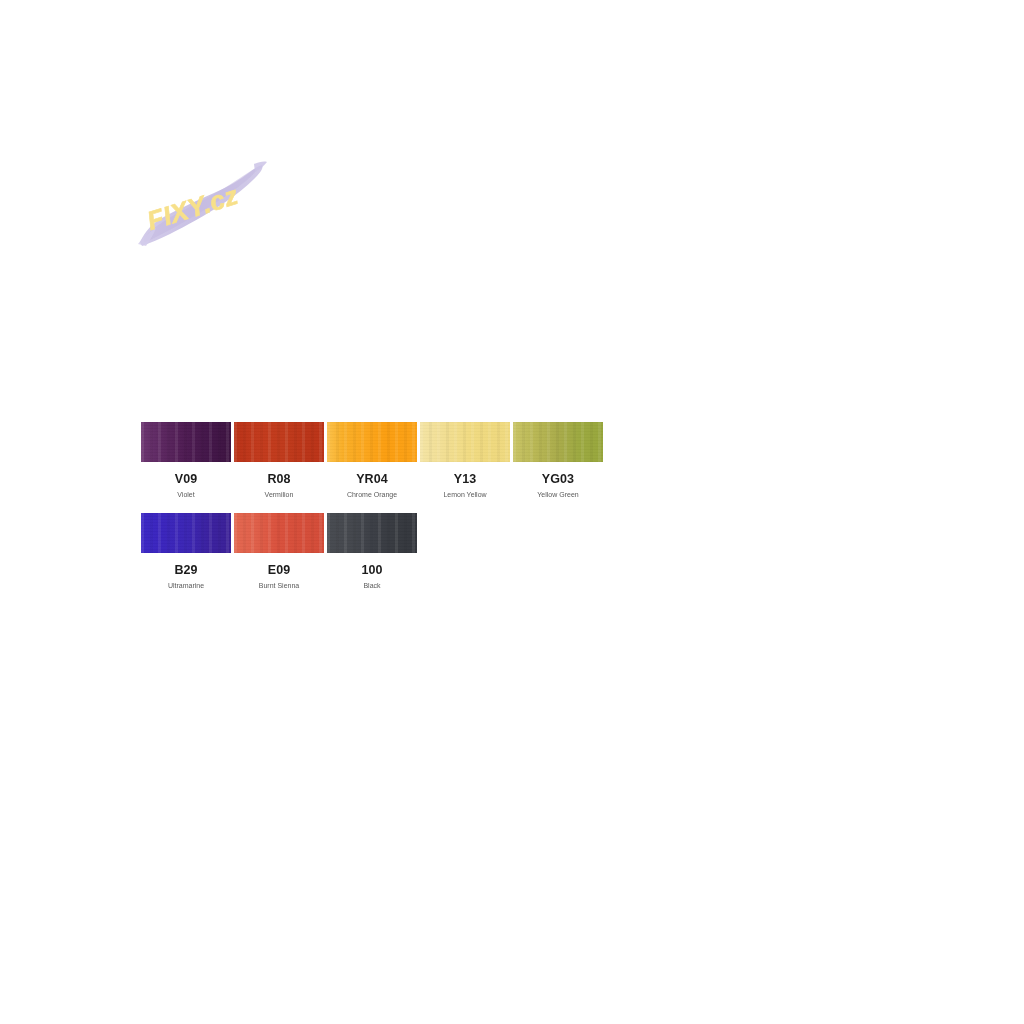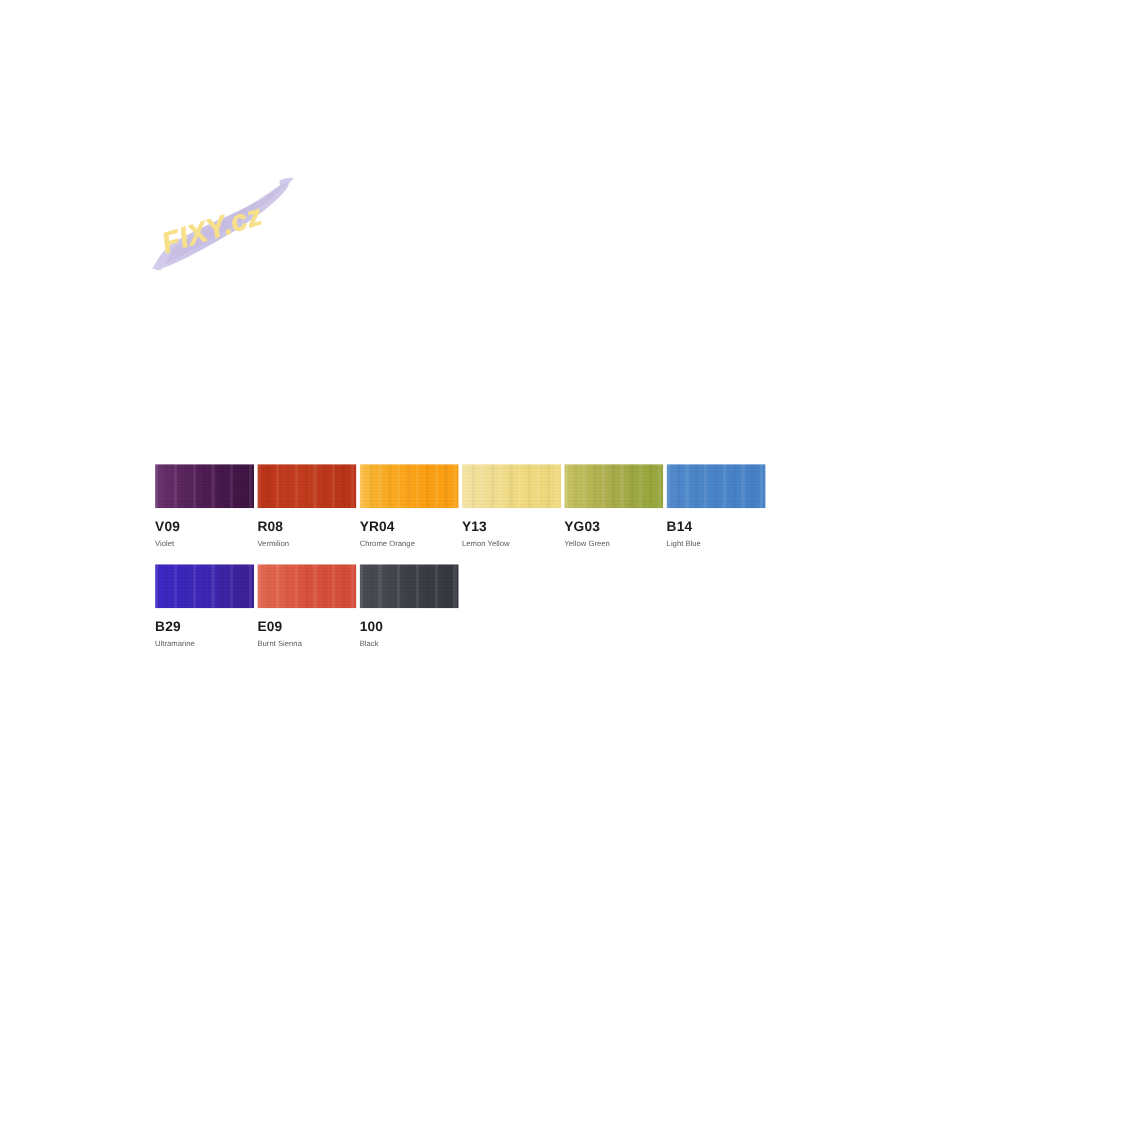--- a/index.html
+++ b/index.html
@@ -35,20 +35,21 @@
   .swatch-row {
     display: flex;
     flex-direction: row;
     align-items: flex-start;
     margin-bottom: 14px;
   }
   .swatch-cell {
     width: 90px;
     margin-right: 3px;
     position: relative;
+    text-align: center;
   }
   .swatch-chip {
     width: 90px;
     height: 40px;
     position: relative;
     overflow: hidden;
     border: 0;
   }
   .swatch-chip .base {
     position: absolute;
@@ -180,29 +181,20 @@
       <div class="swatch-chip">
         <div class="base" style="background:linear-gradient(90deg,#C9C465 0%,#BAB855 22%,#A9AB4A 50%,#9BA83F 75%,#97A63B 100%);"></div>
         <div class="streaks"></div>
         <div class="grain"></div>
       </div>
       <div class="swatch-code">YG03</div>
       <div class="swatch-name">Yellow Green</div>
     </div>
 
 
-    <div class="swatch-cell">
-      <div class="swatch-chip">
-        <div class="base" style="background:linear-gradient(90deg,#5189CB 0%,#4A86C9 28%,#4884C9 55%,#4581C6 82%,#4783C8 100%);"></div>
-        <div class="streaks"></div>
-        <div class="grain"></div>
-      </div>
-      <div class="swatch-code">B14</div>
-      <div class="swatch-name">Light Blue</div>
-    </div>
 
   </div>
 
   <div class="swatch-row">
 
     <div class="swatch-cell">
       <div class="swatch-chip">
         <div class="base" style="background:linear-gradient(90deg,#3B27C4 0%,#3A24BC 24%,#3B25B4 50%,#3A209E 76%,#3A1F96 100%);"></div>
         <div class="streaks"></div>
         <div class="grain"></div>

